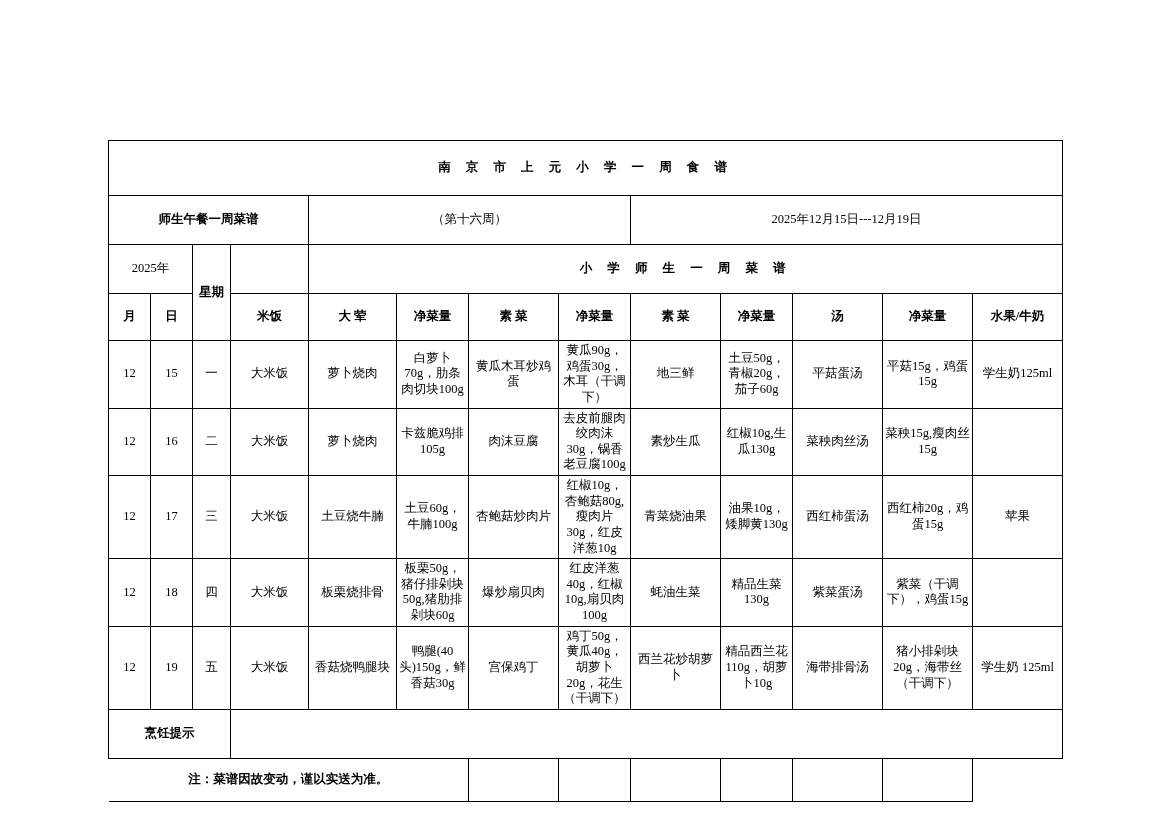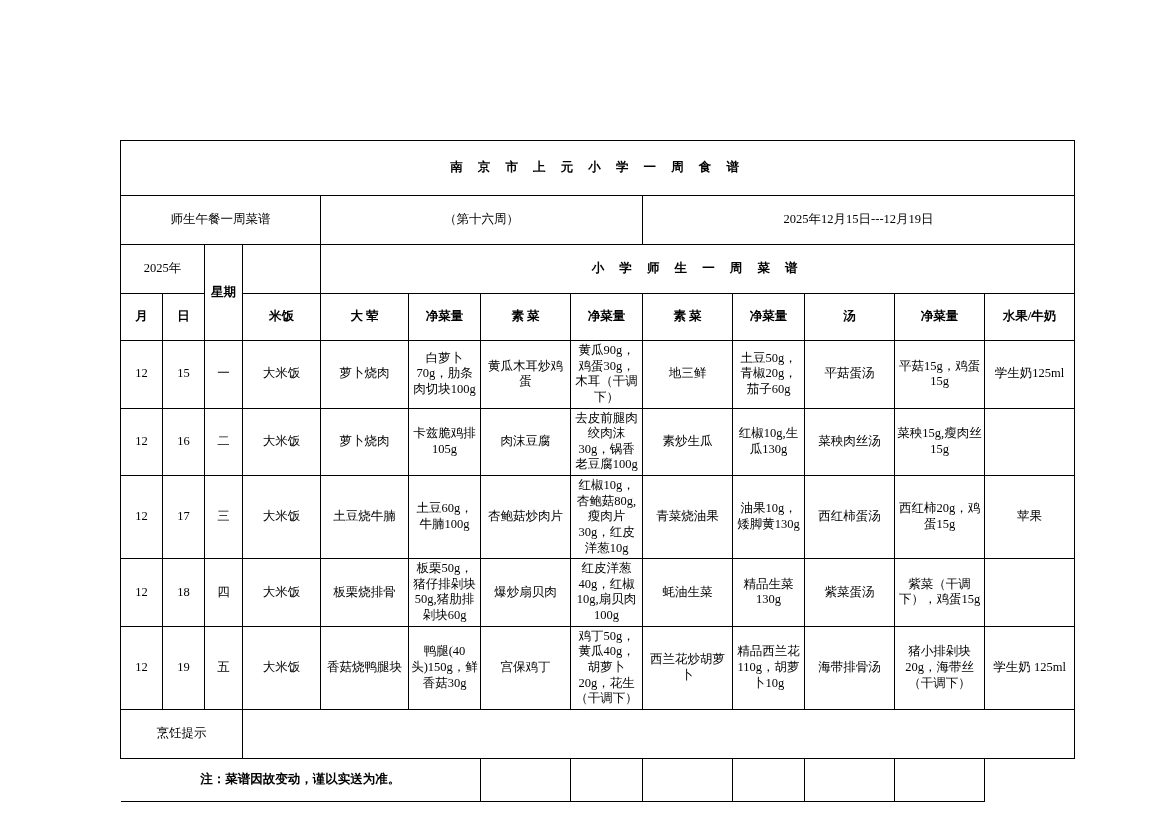--- a/index.html
+++ b/index.html
@@ -10,21 +10,21 @@
   body {
     width: 1170px;
     height: 827px;
     font-family: "Liberation Serif", "DejaVu Serif", serif;
     color: #000000;
     position: relative;
     overflow: hidden;
   }
   .page {
     position: absolute;
-    left: 120px;
+    left: 108px;
     top: 140px;
     width: 954px;
   }
   table.menu {
     border-collapse: collapse;
     table-layout: fixed;
     width: 954px;
   }
   table.menu td {
     border: 1px solid #000000;
@@ -43,21 +43,21 @@
     font-family: "Liberation Serif", "DejaVu Serif", serif;
   }
   
   .sub-row td {
     height: 44px;
     font-size: 16px;
   }
   .sub-left {
     text-align: left;
     padding-left: 50px;
-    font-weight: normal;
+    font-weight: bold;
   }
   .sub-mid {
     font-size: 15px;
     margin-left: 38px;
   }
   .sub-right {
     font-size: 15px;
     text-align: center;
     margin-left: 20px;
   }
@@ -98,21 +98,21 @@
   }
   .cell-mid {
     font-size: 12px;
     line-height: 1.3;
   }
   .tips-row td {
     height: 44px;
   }
   .tips-label {
     font-size: 15px;
-    font-weight: normal;
+    font-weight: bold;
   }
   .note-row td {
     height: 38px;
     border-top: 1px solid #000;
   }
   .note-text {
     text-align: left;
     padding-left: 8px;
     font-size: 14px;
     font-weight: bold;

